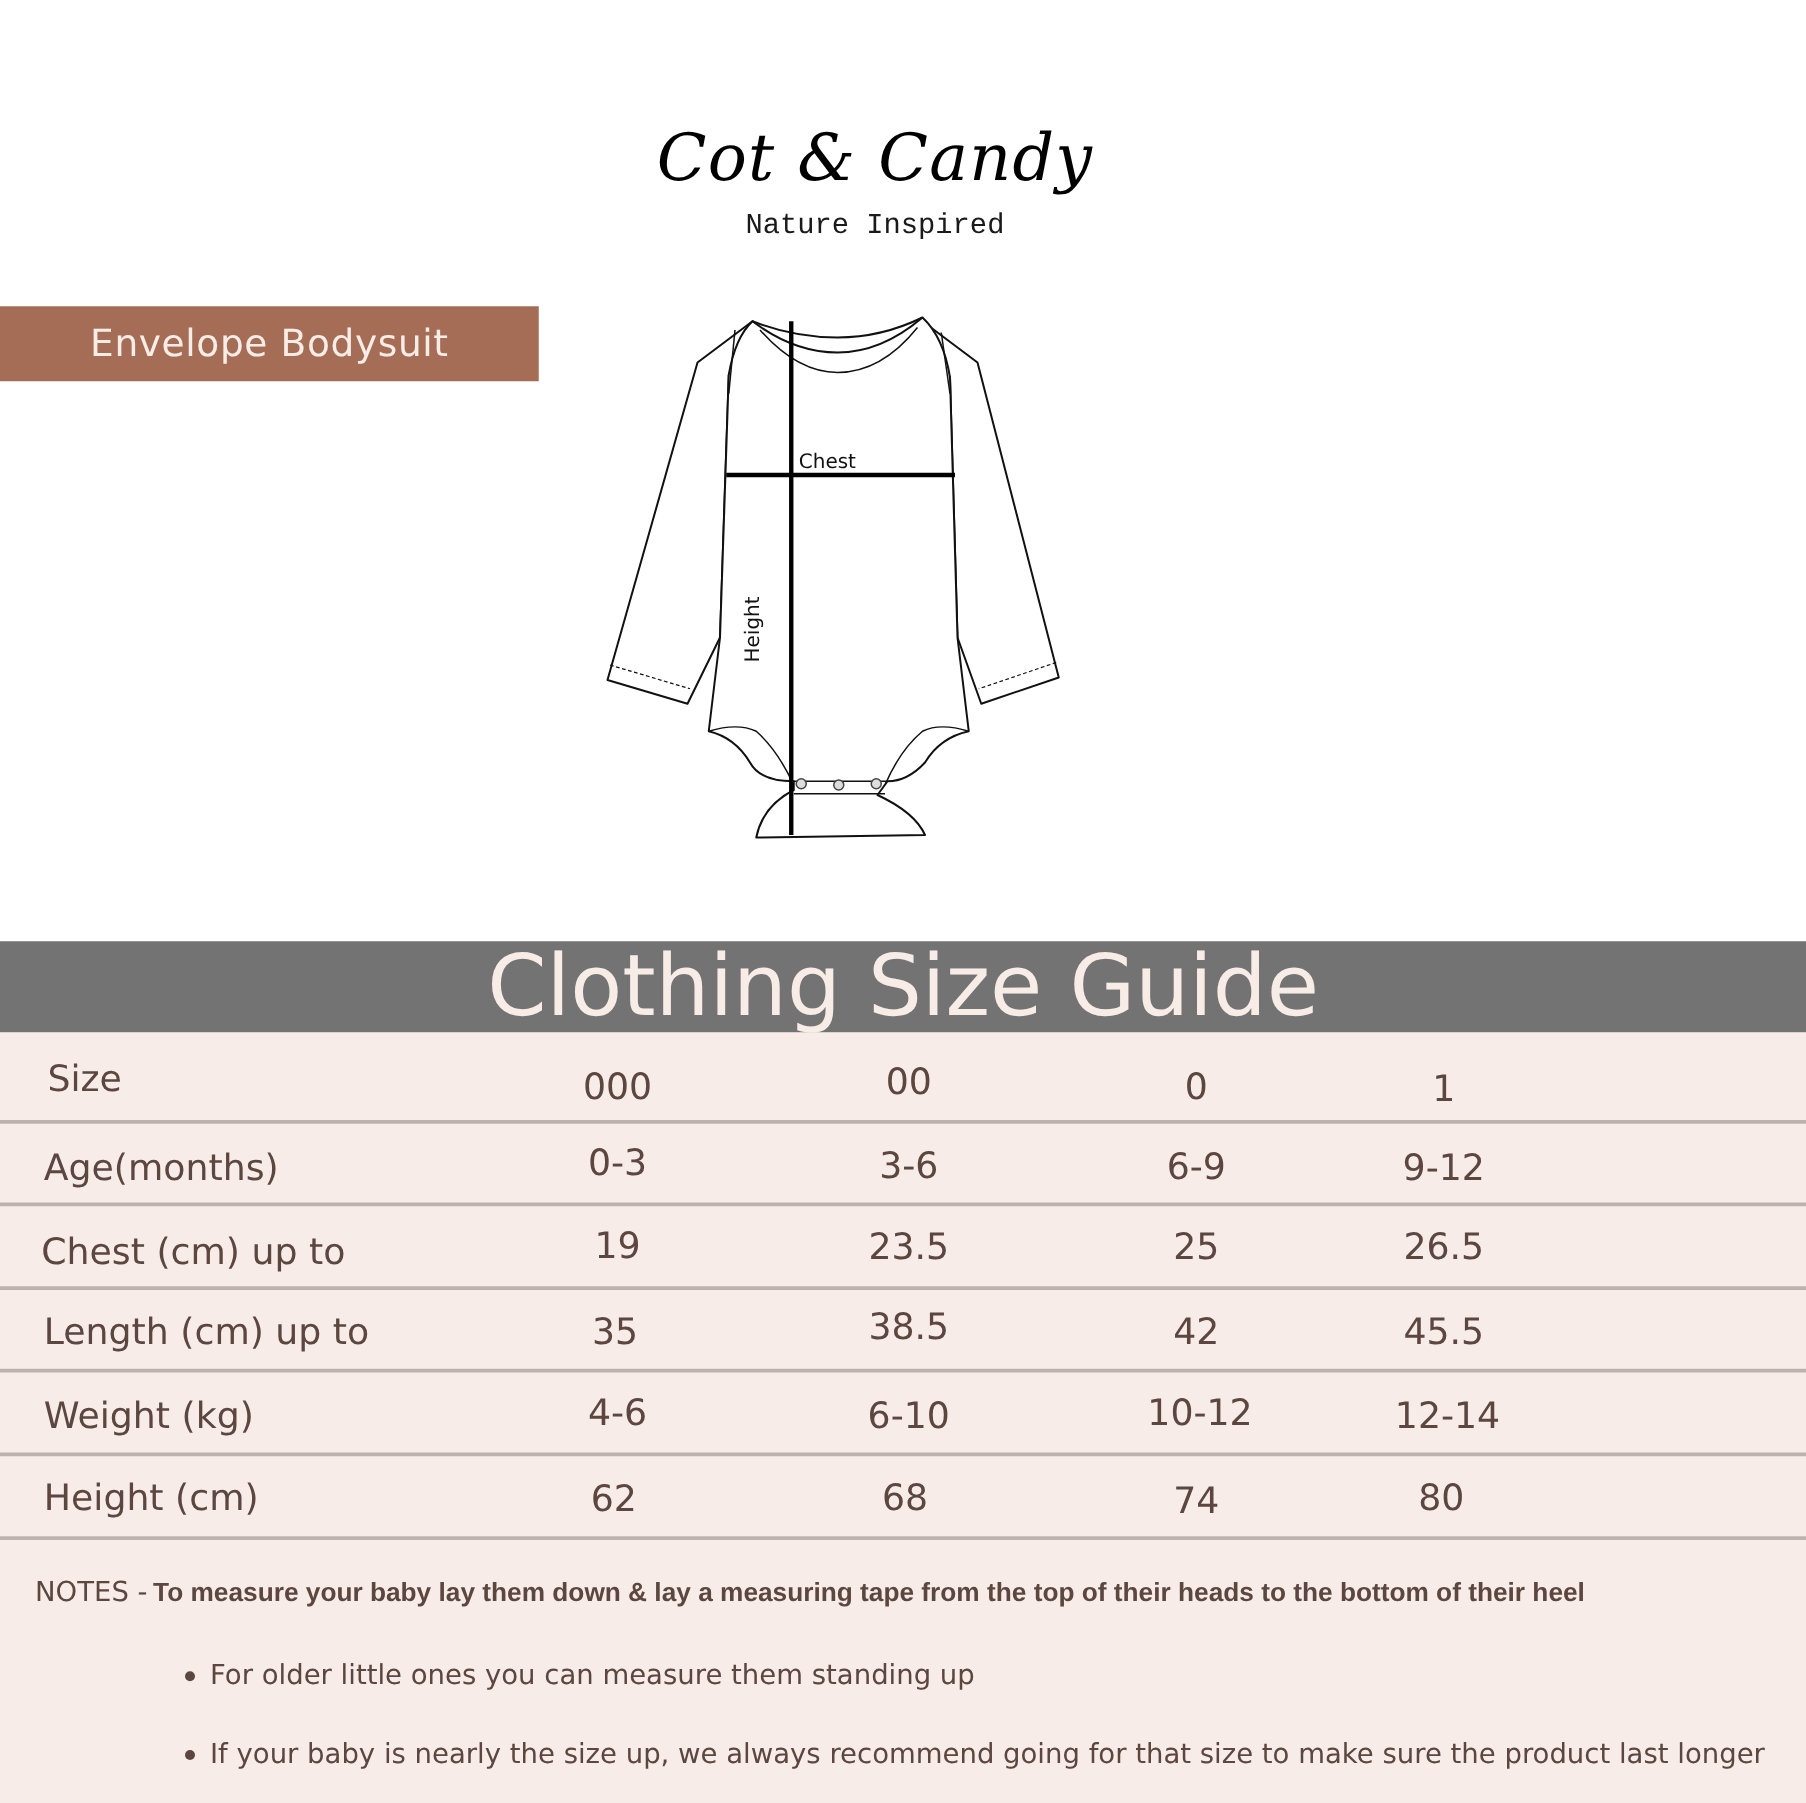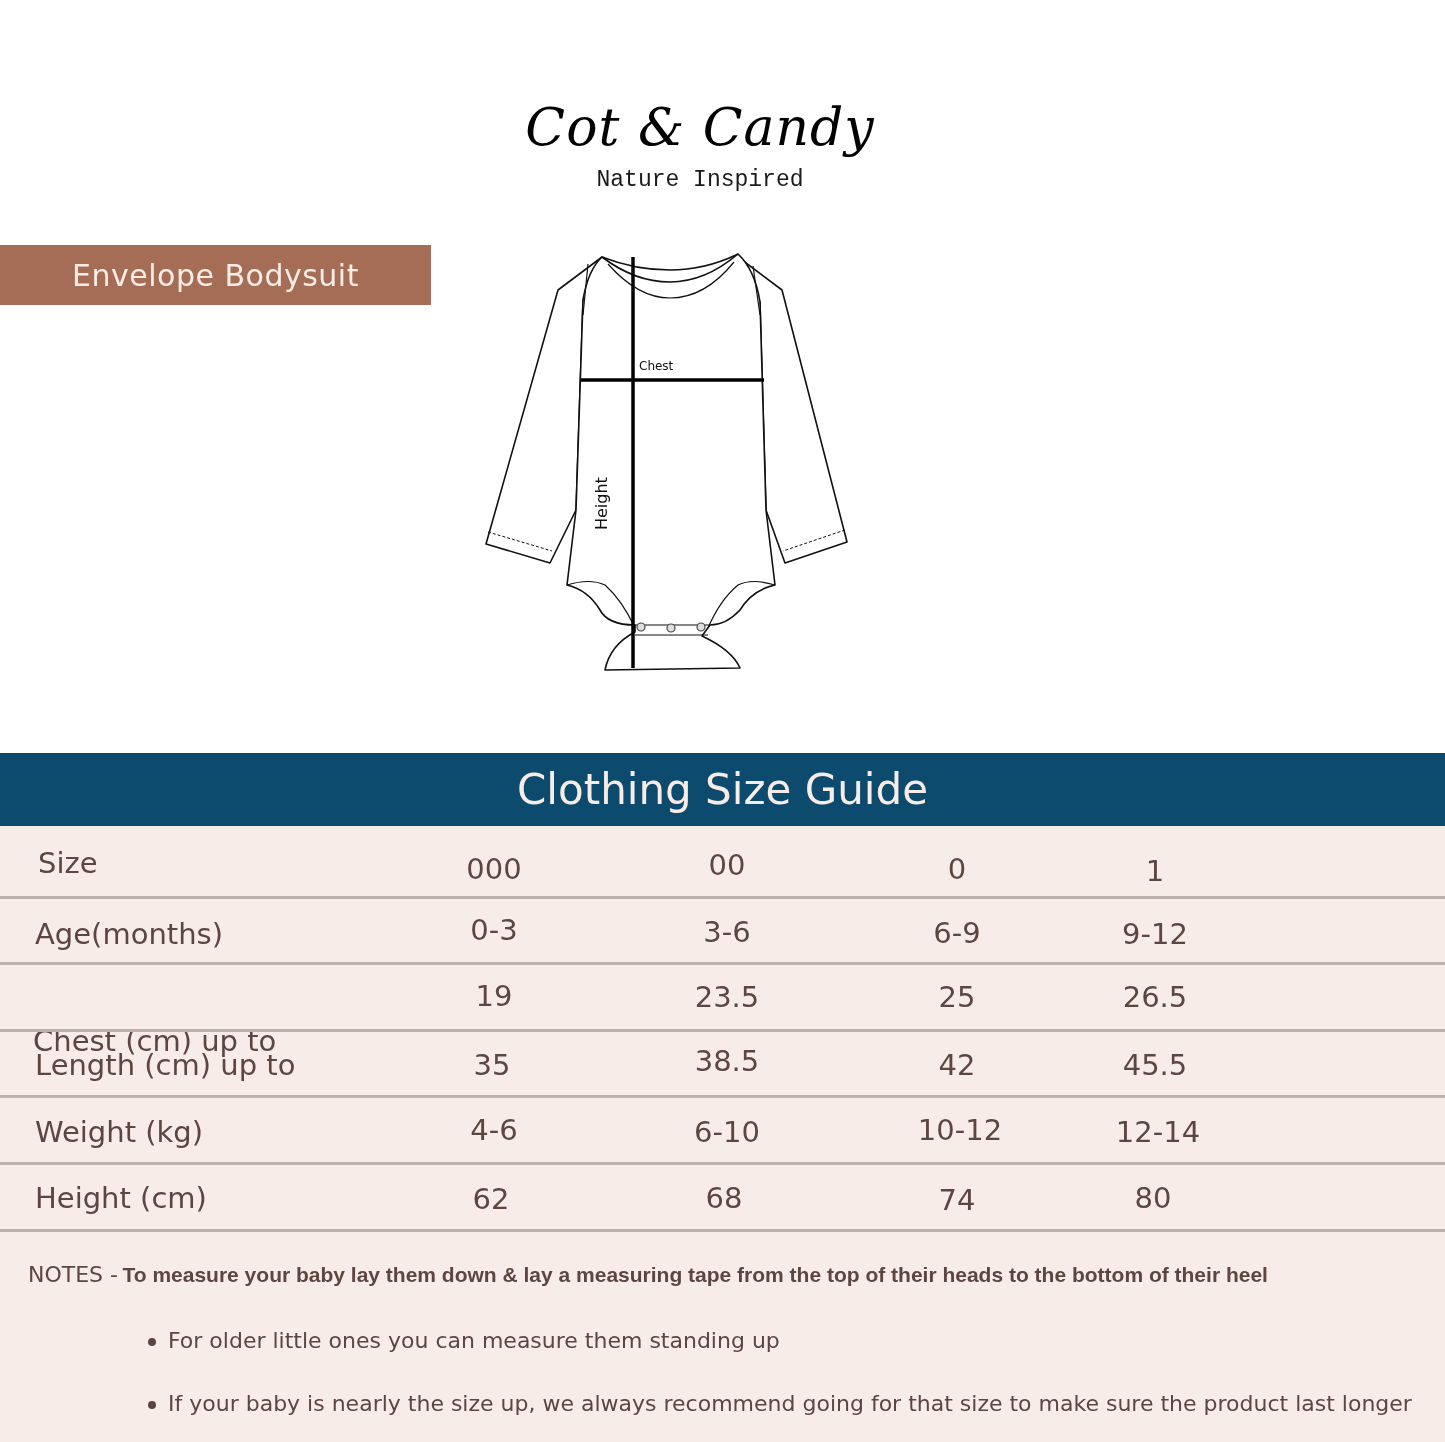--- a/index.html
+++ b/index.html
@@ -15,21 +15,21 @@
     .logo-tag { font-family: Liberation Mono, monospace; font-size: 23px; color: #1a1a1a; margin-top: 8px; }
     .product-banner {
       position: absolute; left: 0; top: 245px; width: 431px; height: 60px;
       background: #a56d56; color: #f8ece6; font-size: 30px;
       font-family: "DejaVu Sans", sans-serif; display: flex; align-items: center; justify-content: center;
       letter-spacing: 0.5px;
     }
     .diagram { position: absolute; left: 470px; top: 240px; width: 400px; height: 440px; }
     .title-banner {
       position: absolute; left: 0; top: 753px; width: 1445px; height: 73px;
-      background: #0c4a6e; color: #f8ece6; font-size: 42px;
+      background: #737373; color: #f8ece6; font-size: 68px;
       font-family: "DejaVu Sans", sans-serif; display: flex; align-items: center; justify-content: center;
     }
     .table-area {
       position: absolute; left: 0; top: 826px; width: 1445px; height: 616px;
       background: #f8ece8;
     }
     .row { position: absolute; left: 0; width: 1445px; height: 66px; }
     .row .divider { position: absolute; left: 0; bottom: 0; width: 1445px; height: 3px; background: #bdb2ac; }
     .cell { position: absolute; color: #5c4640; font-size: 29px; font-family: "DejaVu Sans", sans-serif; white-space: nowrap; }
     .cell.label { left: 35px; }
@@ -77,21 +77,21 @@
     </g>
     <g fill="#ddd" stroke="#444" stroke-width="1.2">
       <circle cx="171" cy="387" r="4"></circle>
       <circle cx="201" cy="388" r="4"></circle>
       <circle cx="231" cy="387" r="4"></circle>
     </g>
 
     <line x1="163" y1="17" x2="163" y2="428" stroke="#000" stroke-width="3.5"></line>
     <line x1="111" y1="140" x2="294" y2="140" stroke="#000" stroke-width="3.5"></line>
   </svg>
-  <div style="position:absolute;left:169px;top:119px;font-size:12px;font-family:'DejaVu Sans',sans-serif;color:#111;">Chest</div>
+  <div style="position:absolute;left:169px;top:119px;font-size:16px;font-family:'DejaVu Sans',sans-serif;color:#111;">Chest</div>
   <div style="position:absolute;left:122px;top:290px;font-size:16px;font-family:'DejaVu Sans',sans-serif;color:#111;transform:rotate(-90deg);transform-origin:left top;">Height</div>
 </div>
 
 <div class="title-banner">Clothing Size Guide</div>
 
 <div class="table-area">
   <div class="row" style="top:0px;">
     <div class="cell label" style="top:20px;left:38px;">Size</div>
     <div class="cell v" style="left:494px;top:26px;">000</div>
     <div class="cell v" style="left:727px;top:22px;">00</div>
@@ -101,21 +101,21 @@
   </div>
   <div class="row" style="top:73px;">
     <div class="cell label" style="top:18px;">Age(months)</div>
     <div class="cell v" style="left:494px;top:14px;">0-3</div>
     <div class="cell v" style="left:727px;top:16px;">3-6</div>
     <div class="cell v" style="left:957px;top:17px;">6-9</div>
     <div class="cell v" style="left:1155px;top:18px;">9-12</div>
     <div class="divider"></div>
   </div>
   <div class="row" style="top:140px;">
-    <div class="cell label" style="top:18px;left:33px;margin-top:40px;">Chest (cm) up to</div>
+    <div class="cell label" style="top:18px;left:33px;">Chest (cm) up to</div>
     <div class="cell v" style="left:494px;top:13px;">19</div>
     <div class="cell v" style="left:727px;top:14px;">23.5</div>
     <div class="cell v" style="left:957px;top:14px;">25</div>
     <div class="cell v" style="left:1155px;top:14px;">26.5</div>
     <div class="divider"></div>
   </div>
   <div class="row" style="top:206px;">
     <div class="cell label" style="top:16px;">Length (cm) up to</div>
     <div class="cell v" style="left:492px;top:16px;">35</div>
     <div class="cell v" style="left:727px;top:12px;">38.5</div>

